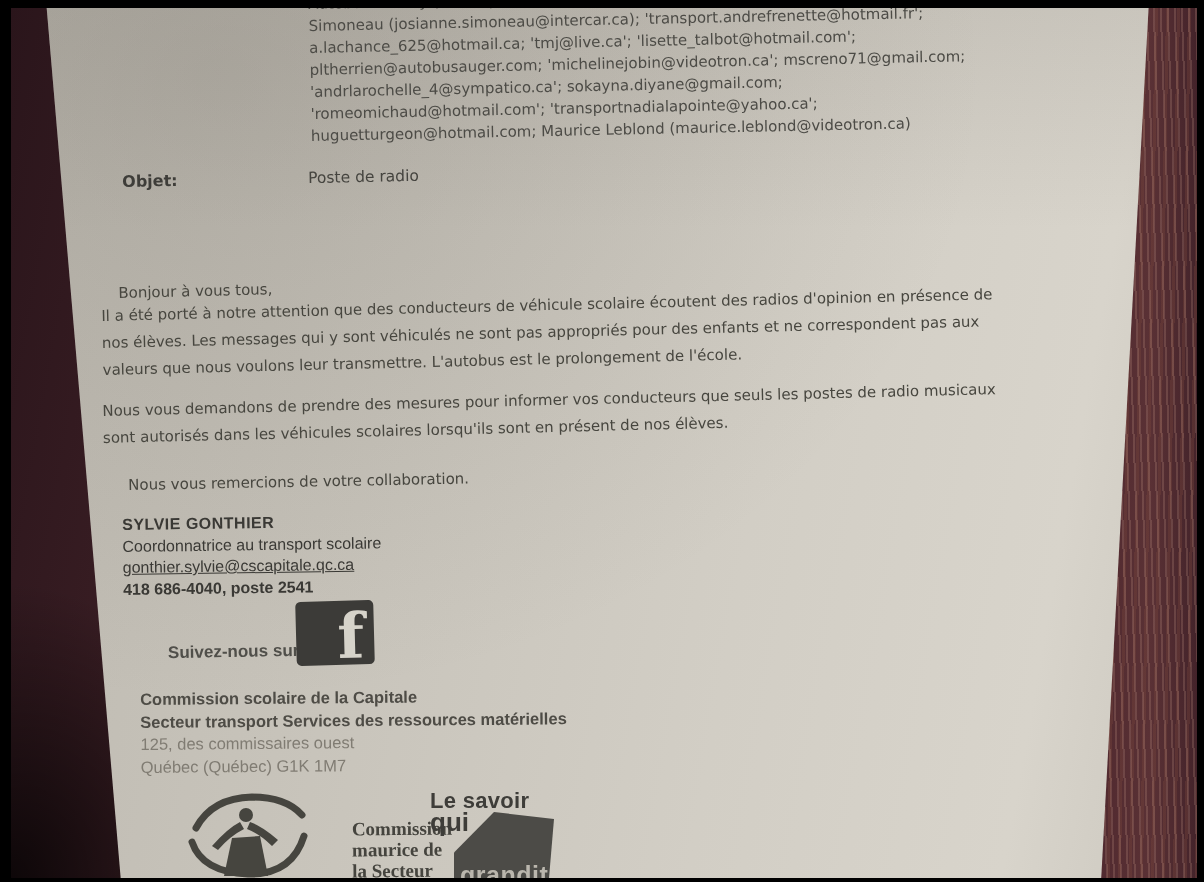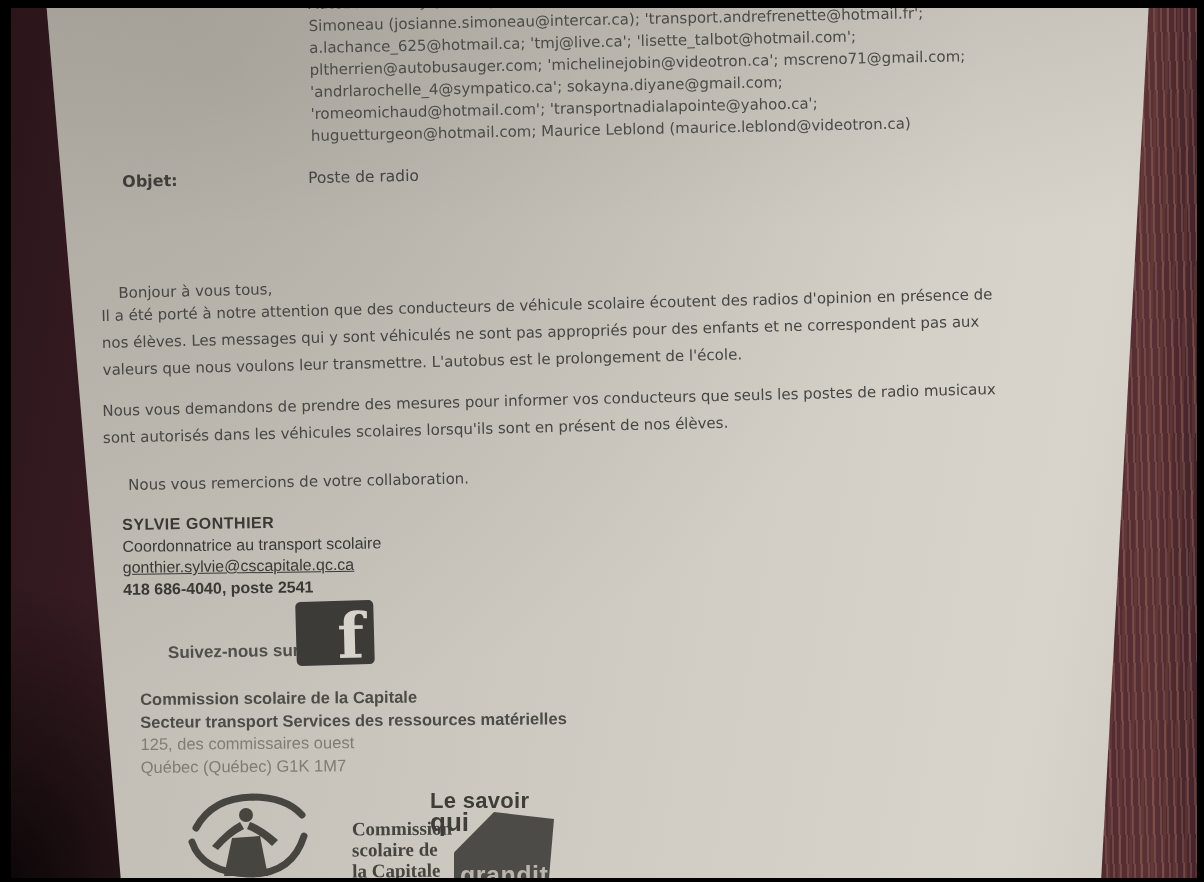--- a/index.html
+++ b/index.html
@@ -138,22 +138,22 @@
         </g>
         <g fill="#46453f">
           <circle cx="66" cy="27" r="7"></circle>
           <path d="M32 58 Q 48 40 60 34 L 64 41 Q 50 48 38 62 Z"></path>
           <path d="M98 52 Q 82 38 70 34 L 67 41 Q 80 46 92 58 Z"></path>
           <path d="M52 50 L 80 48 L 88 88 L 44 88 Z"></path>
         </g>
       </svg>
       <div id="cs-logo-text">
         <div class="line">Commission</div>
-        <div class="line">scolaire de</div>
-        <div class="line">la Capitale</div>
+        <div class="line">maurice de</div>
+        <div class="line">la Secteur</div>
       </div>
 
       <div id="slogan">
         <div id="slogan-l1" class="line">Le savoir</div>
         <div id="slogan-l2" class="line">qui</div>
         <div id="grandit-shape">
           <span id="grandit-word">grandit</span>
         </div>
       </div>
 

